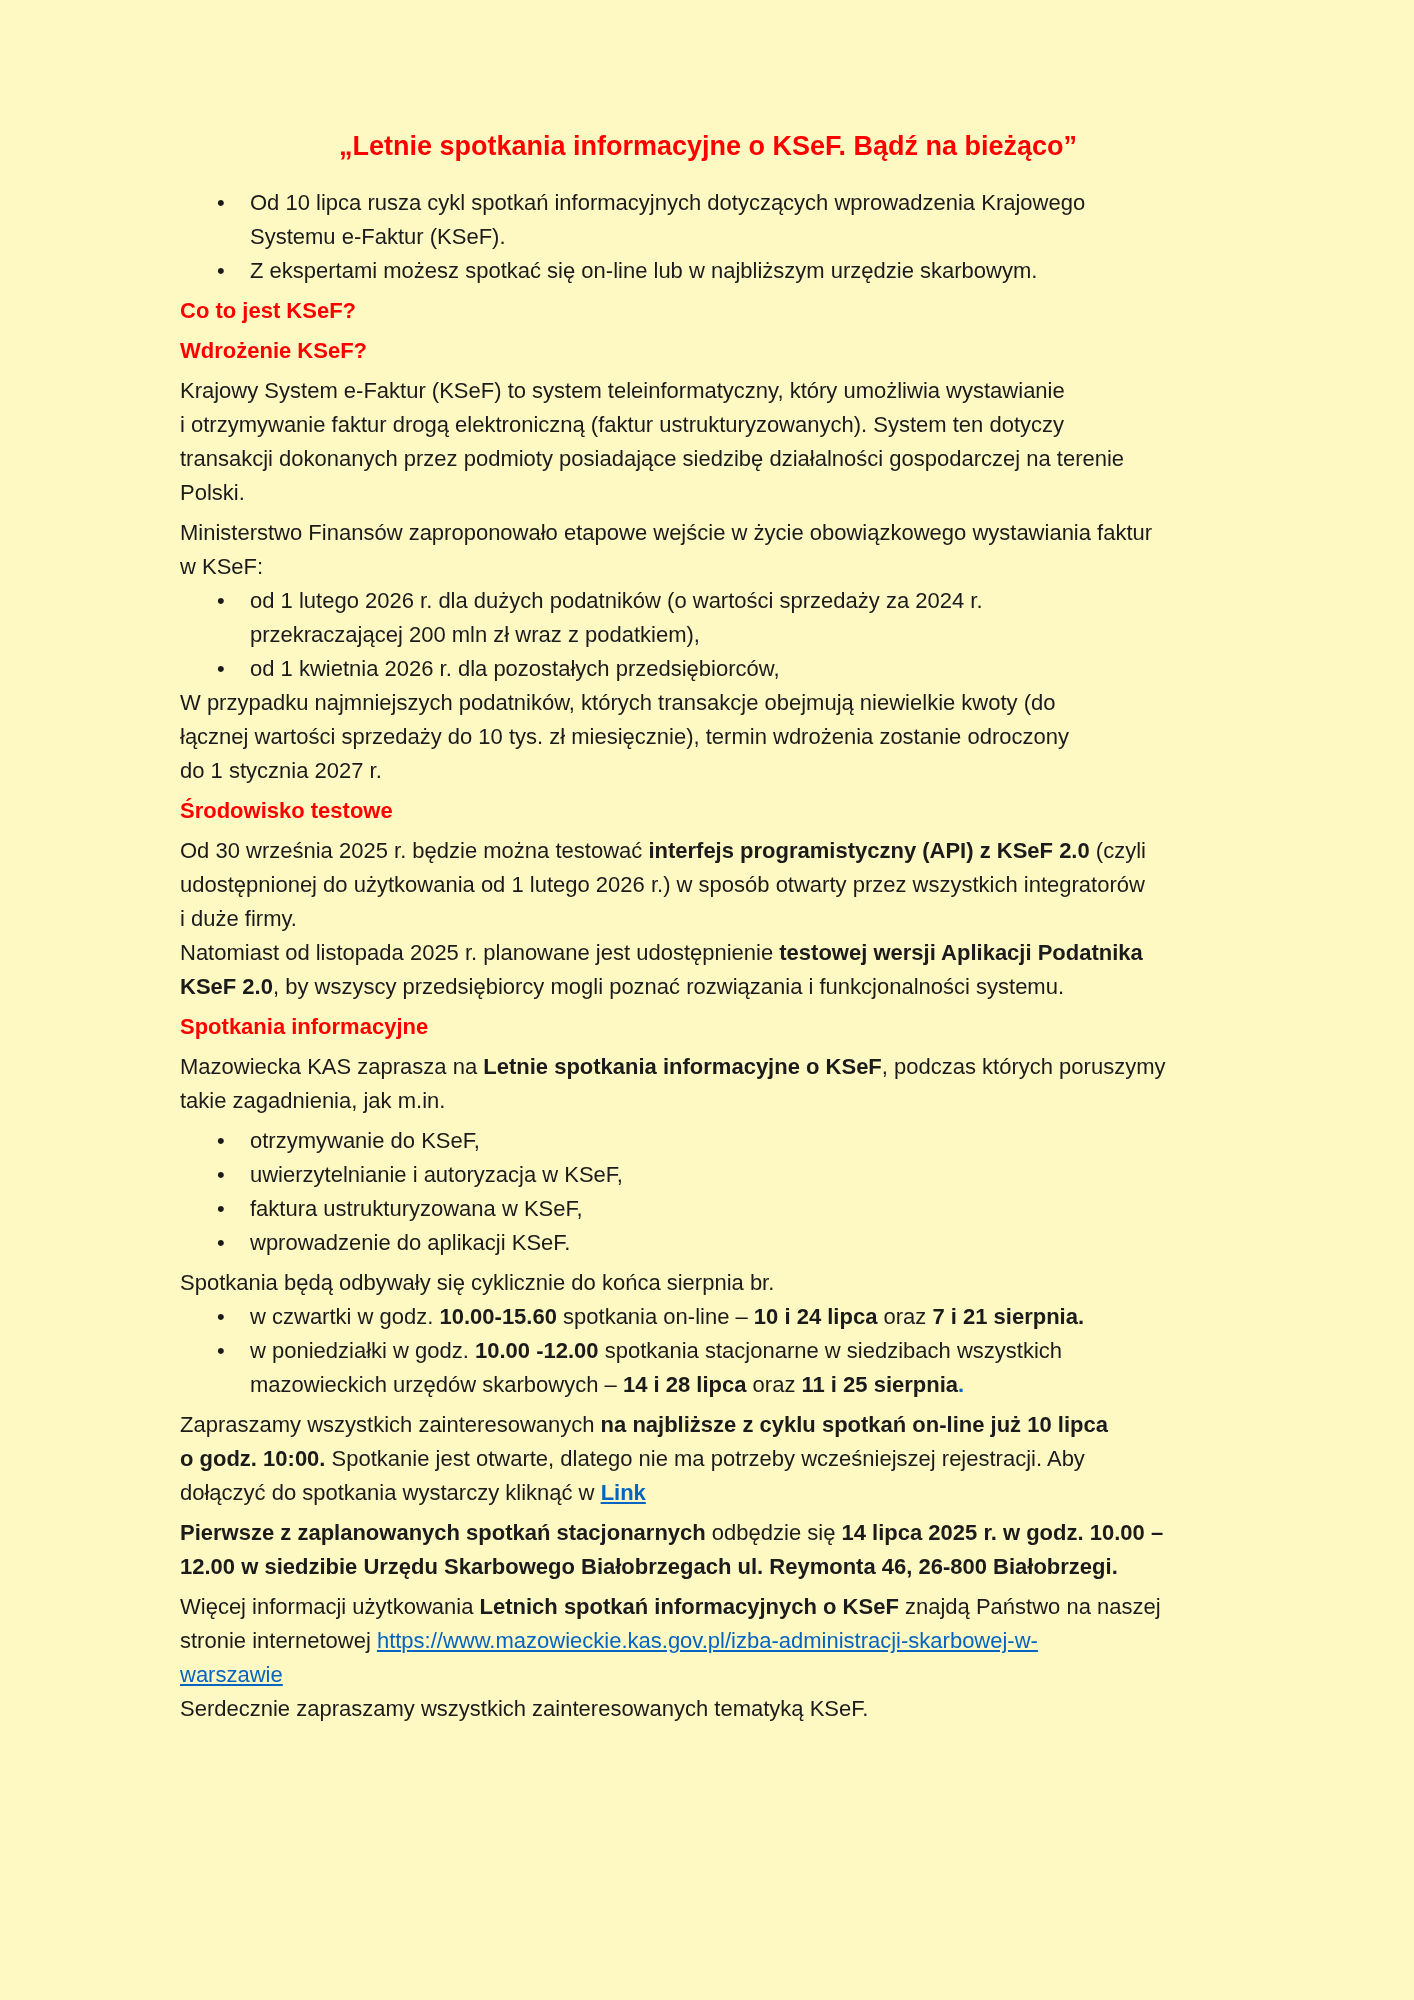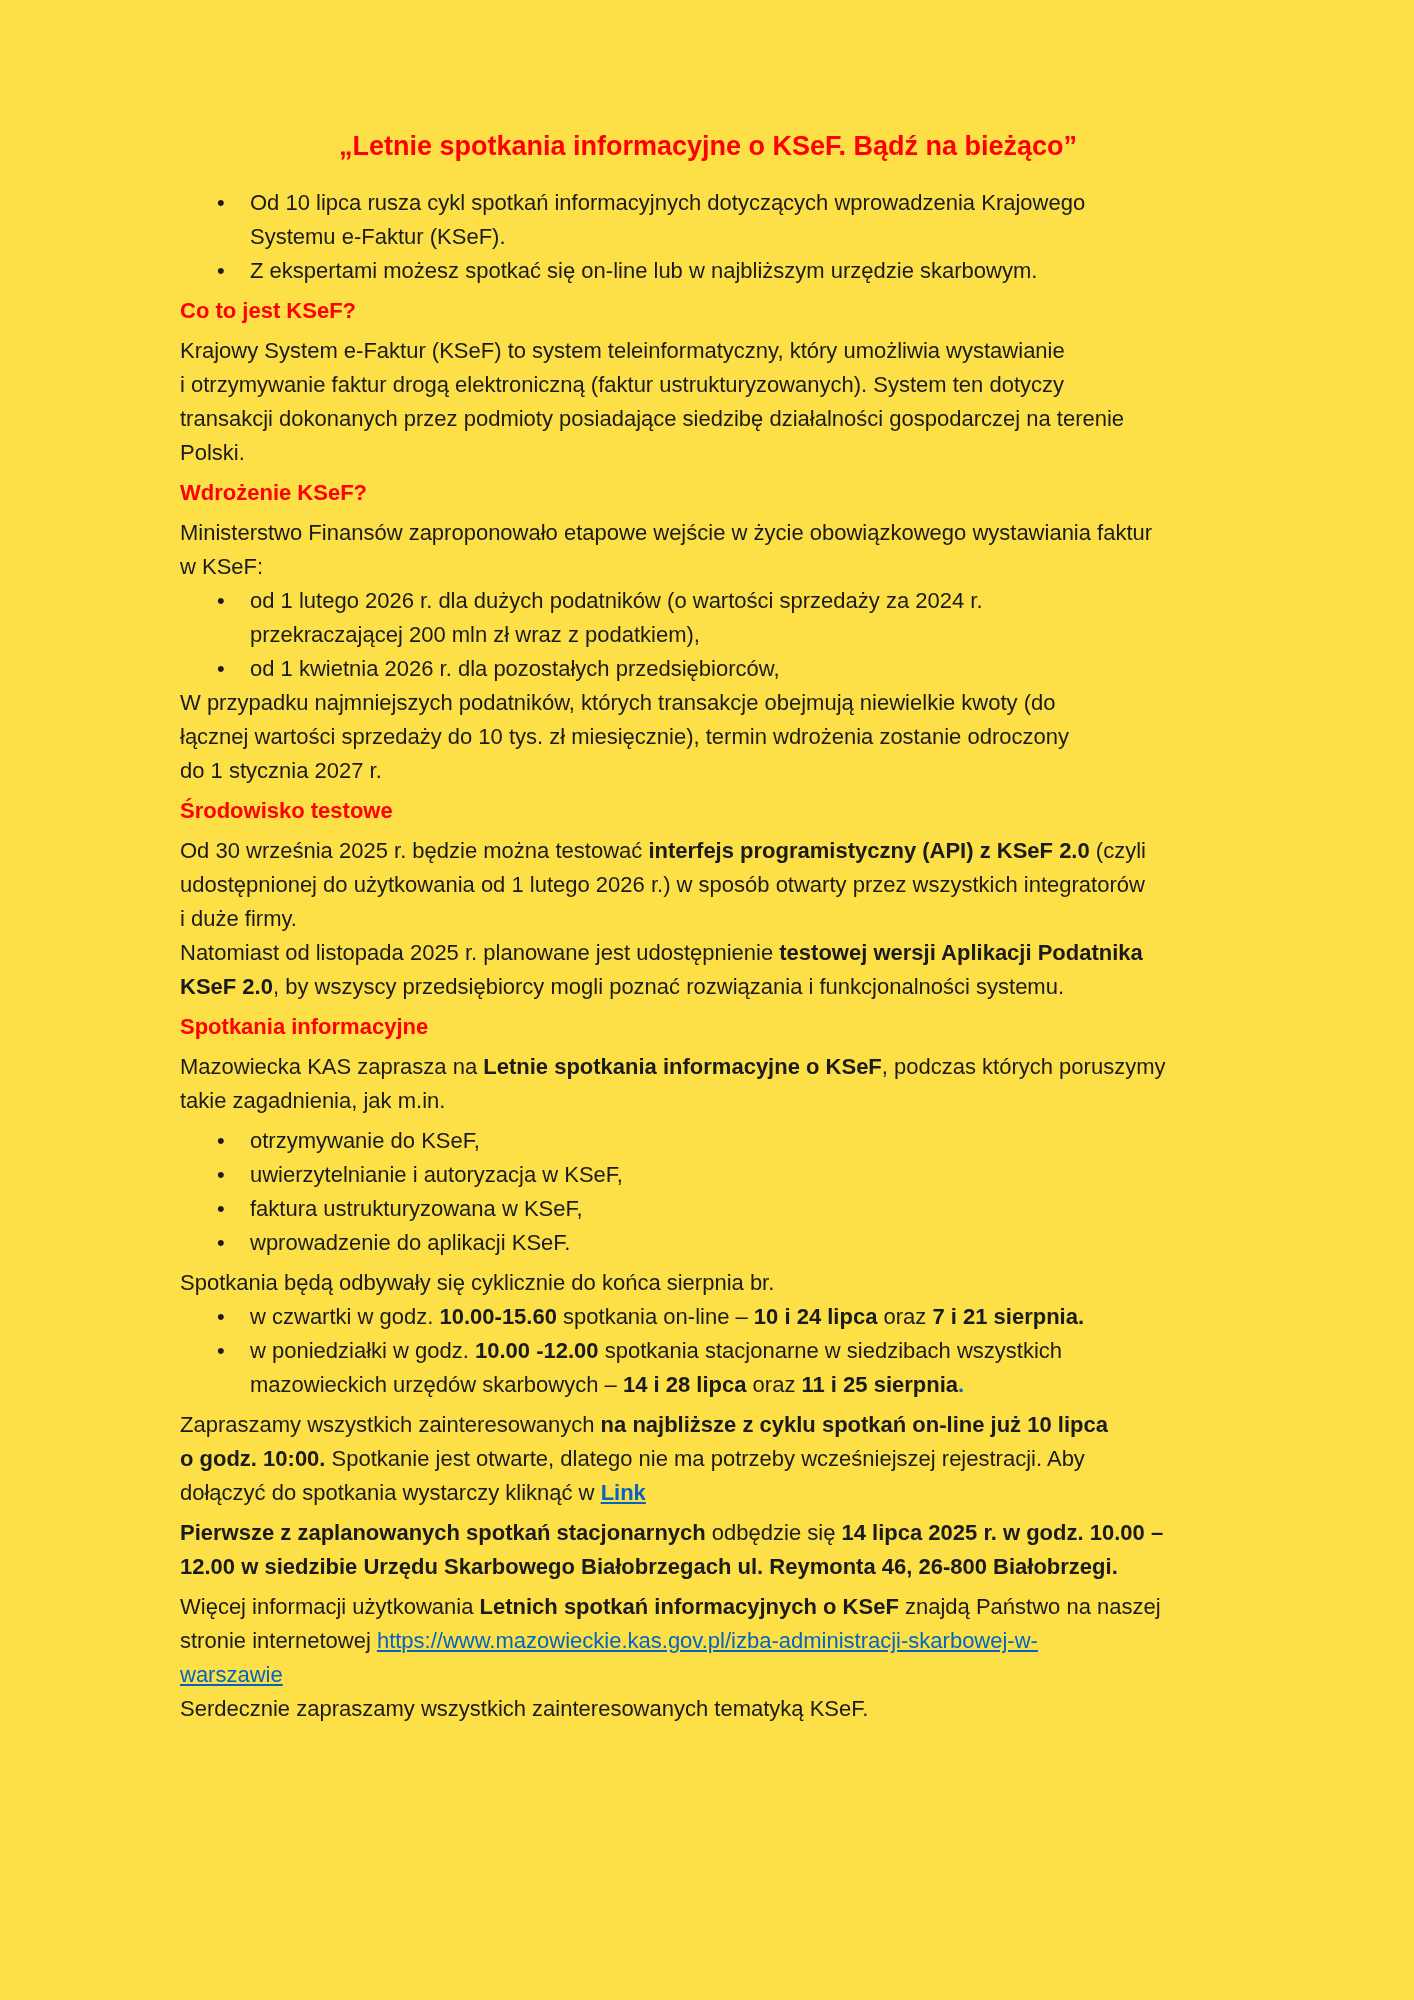--- a/index.html
+++ b/index.html
@@ -1,19 +1,19 @@
 <!DOCTYPE html>
 <html lang="pl"><head>
 <meta charset="utf-8">
 <style>
   html,body { margin:0; padding:0; background:#ffffff; }
   .page {
     position:relative;
     width:1414px; height:2000px;
-    background:#fde047;
+    background:#fef9c3;
     box-sizing:border-box;
     padding:126px 166px 0 168px;
     font-family:"Liberation Sans", sans-serif;
     font-size:22px; line-height:34px;
     color:#1b1b1b;
     overflow:hidden;
   }
   .title {
     text-align:center;
     color:#ff0000;
@@ -39,25 +39,25 @@
 
 <div class="page">
   <h1 class="title">„Letnie spotkania informacyjne o KSeF. Bądź na bieżąco”</h1>
   <main>
       <div class="bullets bold">
         <div class="li"><span>Od 10 lipca rusza cykl spotkań informacyjnych dotyczących wprowadzenia Krajowego
 Systemu e-Faktur (KSeF).</span></div>
         <div class="li"><span>Z ekspertami możesz spotkać się on-line lub w najbliższym urzędzie skarbowym.</span></div>
       </div>
       <p class="block heading">Co to jest KSeF?</p>
+      <p class="block heading">Wdrożenie KSeF?</p>
       <p class="block"><span>Krajowy System e-Faktur (KSeF) to system teleinformatyczny, który umożliwia wystawianie
 i otrzymywanie faktur drogą elektroniczną (faktur ustrukturyzowanych). System ten dotyczy
 transakcji dokonanych przez podmioty posiadające siedzibę działalności gospodarczej na terenie
 Polski.</span></p>
-      <p class="block heading">Wdrożenie KSeF?</p>
       <p class="block tight-bottom"><span>Ministerstwo Finansów zaproponowało etapowe wejście w życie obowiązkowego wystawiania faktur
 w KSeF:</span></p>
       <div class="bullets tight-bottom">
         <div class="li"><span>od 1 lutego 2026 r. dla dużych podatników (o wartości sprzedaży za 2024 r.
 przekraczającej 200 mln zł wraz z podatkiem),</span></div>
         <div class="li"><span>od 1 kwietnia 2026 r. dla pozostałych przedsiębiorców,</span></div>
       </div>
       <p class="block tight-top"><span>W przypadku najmniejszych podatników, których transakcje obejmują niewielkie kwoty (do
 łącznej wartości sprzedaży do 10 tys. zł miesięcznie), termin wdrożenia zostanie odroczony
 do 1 stycznia 2027 r.</span></p>

